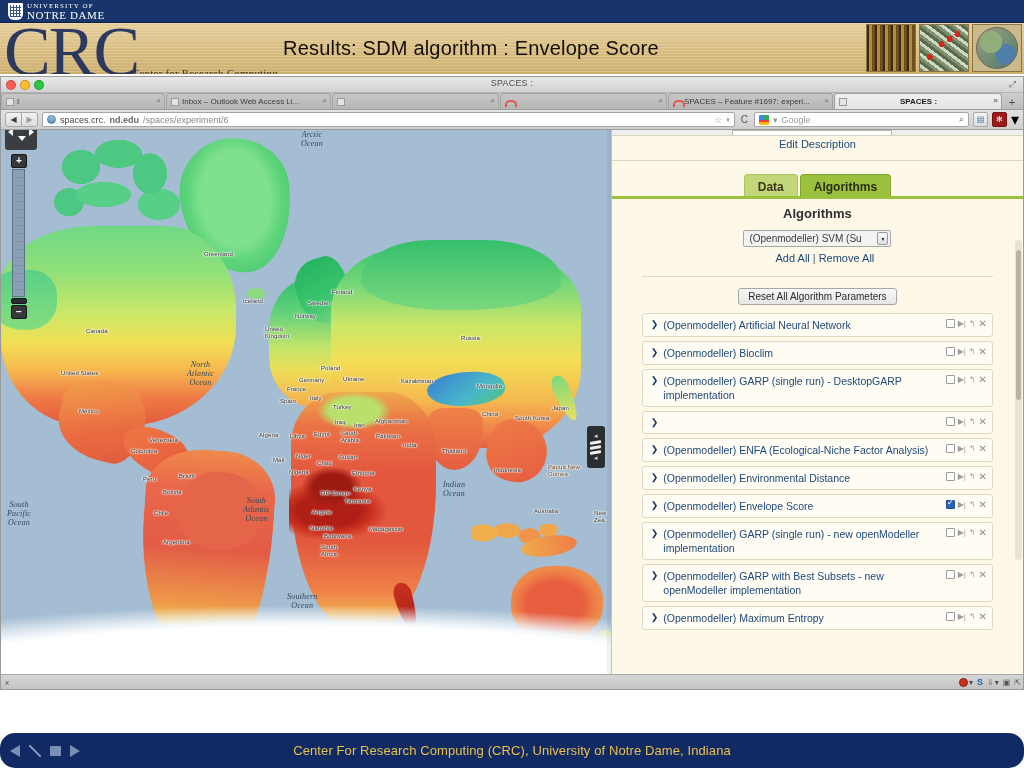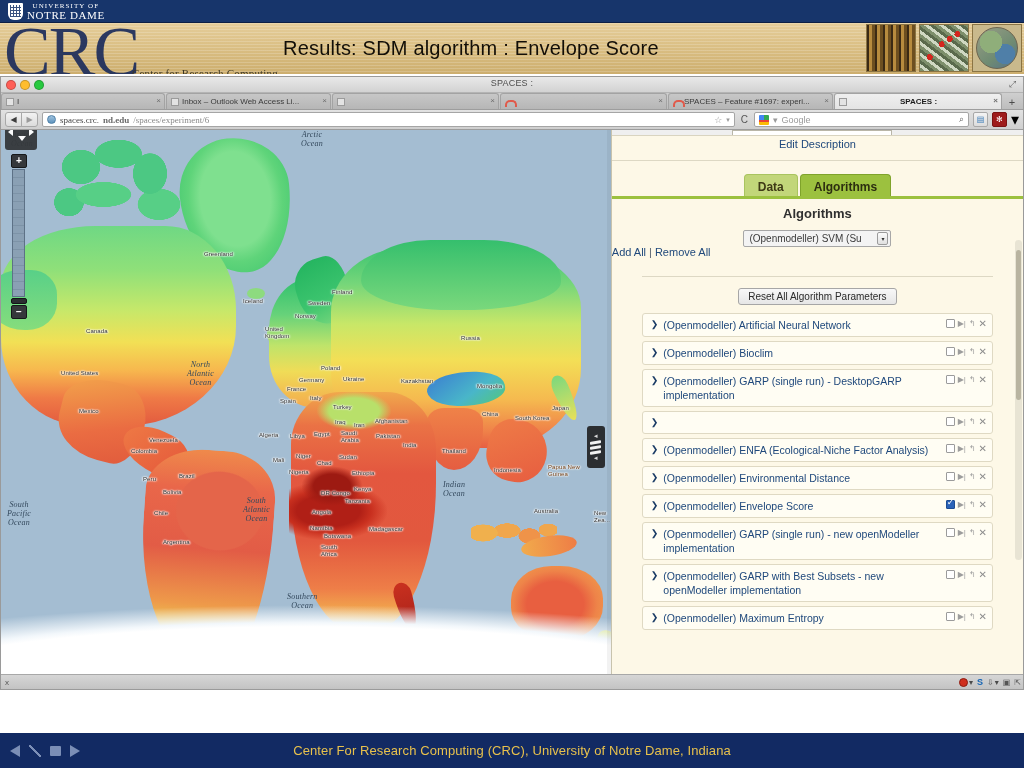--- a/index.html
+++ b/index.html
@@ -32,21 +32,21 @@
     content:""; position:absolute; left:2px; top:2px; right:2px; bottom:3px;
     background:
       linear-gradient(90deg,#17356b 50%, transparent 50%),
       linear-gradient(0deg,#17356b 50%, transparent 50%);
     background-size:3px 3px;
     opacity:.85;
   }
   .nd-words { color:#fff; line-height:1; }
   .nd-words .l1 {
     font-family:"Liberation Serif", serif;
-    font-size:7px; letter-spacing:1.1px; display:block;text-align:center;
+    font-size:7px; letter-spacing:1.1px; display:block;
   }
   .nd-words .l2 {
     font-family:"Liberation Serif", serif;
     font-size:11px; letter-spacing:.6px; display:block; font-weight:400;
   }
 
   
   .crc-banner {
     position:absolute; left:0; top:23px; width:1024px; height:51px;
     background:
@@ -174,21 +174,21 @@
     width:17px; height:15px; border:1px solid #a8a8a8; border-radius:2px;
     background:linear-gradient(180deg,#f2f2f2,#dcdcdc);
     display:flex; align-items:center; justify-content:center;
     font-size:8px; color:#6d6d6d;
   }
   .navbtn.back { border-radius:3px 0 0 3px; color:#3c3c3c;}
   .navbtn.fwd  { border-radius:0 3px 3px 0; margin-left:-5px; color:#9a9a9a;}
   .urlbar {
     flex:1 1 auto; height:15px; background:#fff; border:1px solid #a5a5a5; border-radius:2px;
     display:flex; align-items:center; gap:4px; padding:0 4px;
-    font-size:9px; color:#6a6a6a; overflow:hidden;font-family:Liberation Serif, serif;
+    font-size:9px; color:#6a6a6a; overflow:hidden;
   }
   .urlbar .globe {
     width:9px; height:9px; border-radius:50%;
     background:linear-gradient(180deg,#9fc2de,#5e93bd); border:1px solid #4d7ea6; flex:0 0 9px;
   }
   .urlbar .u-host { color:#444; }
   .urlbar .u-path { color:#8a8a8a; }
   .urlbar .star { margin-left:auto; color:#9a9a9a; font-size:9px; }
   .urlbar .caret { color:#9a9a9a; font-size:7px; }
   .reload { font-size:10px; color:#555; padding:0 2px; }
@@ -507,22 +507,22 @@
     font-size:10px; color:#3a3a3a; overflow:hidden; white-space:nowrap;
   }
   .algo-select .arrow {
     margin-left:auto; width:11px; height:13px;
     background:linear-gradient(180deg,#fbfbfb,#e0e0e0);
     border:1px solid #9b9b9b; border-radius:2px;
     display:flex; align-items:center; justify-content:center;
     font-size:6px; color:#333; flex:0 0 11px;
   }
   .addremove {
-    position:absolute; left:0; right:0; top:116px; 
-    font-size:11px; color:#20497c;
+    position:absolute; left:0; right:0; top:122px; text-align:center;
+    font-size:11px; color:#20497c;padding-left:15px;
   }
   .addremove .sep { color:#55606e; margin:0 3px; }
   .pp-rule2 { position:absolute; left:30px; right:30px; top:146px; height:1px; background:#ddd8c4; }
 
   .resetbtn-wrap { position:absolute; left:0; right:0; top:158px; display:flex; justify-content:center; }
   .resetbtn {
     height:17px; padding:0 9px;
     background:linear-gradient(180deg,#f8f8f8,#e6e6e6);
     border:1px solid #a6a6a6; border-radius:3px;
     display:flex; align-items:center; font-size:10px; color:#2b2b2b;
@@ -584,21 +584,21 @@
   .sk-s { color:#1464b4; font-weight:bold; font-size:9px; }
   .mini { color:#4a4a4a; font-size:8px; }
 
   
   .slide-white {
     position:absolute; left:0; top:690px; width:1024px; height:43px; background:#fff;
   }
   .slide-footer {
     position:absolute; left:0; bottom:0; width:1024px; height:35px;
     background:#122a63;
-    display:flex; align-items:center;
+    display:flex; align-items:center;border-radius:15px;
   }
   .nav-icons { display:flex; align-items:center; gap:9px; padding-left:10px; }
   .nav-icons i { display:block; opacity:.75; }
   .ni-back {
     width:0; height:0; border-top:6px solid transparent; border-bottom:6px solid transparent;
     border-right:10px solid #9fb0d2;
   }
   .ni-pen { width:12px; height:12px; background:linear-gradient(45deg,transparent 45%, #9fb0d2 45% 55%, transparent 55%); }
   .ni-slide { width:11px; height:10px; background:#9fb0d2; border-radius:1px; }
   .ni-fwd {

